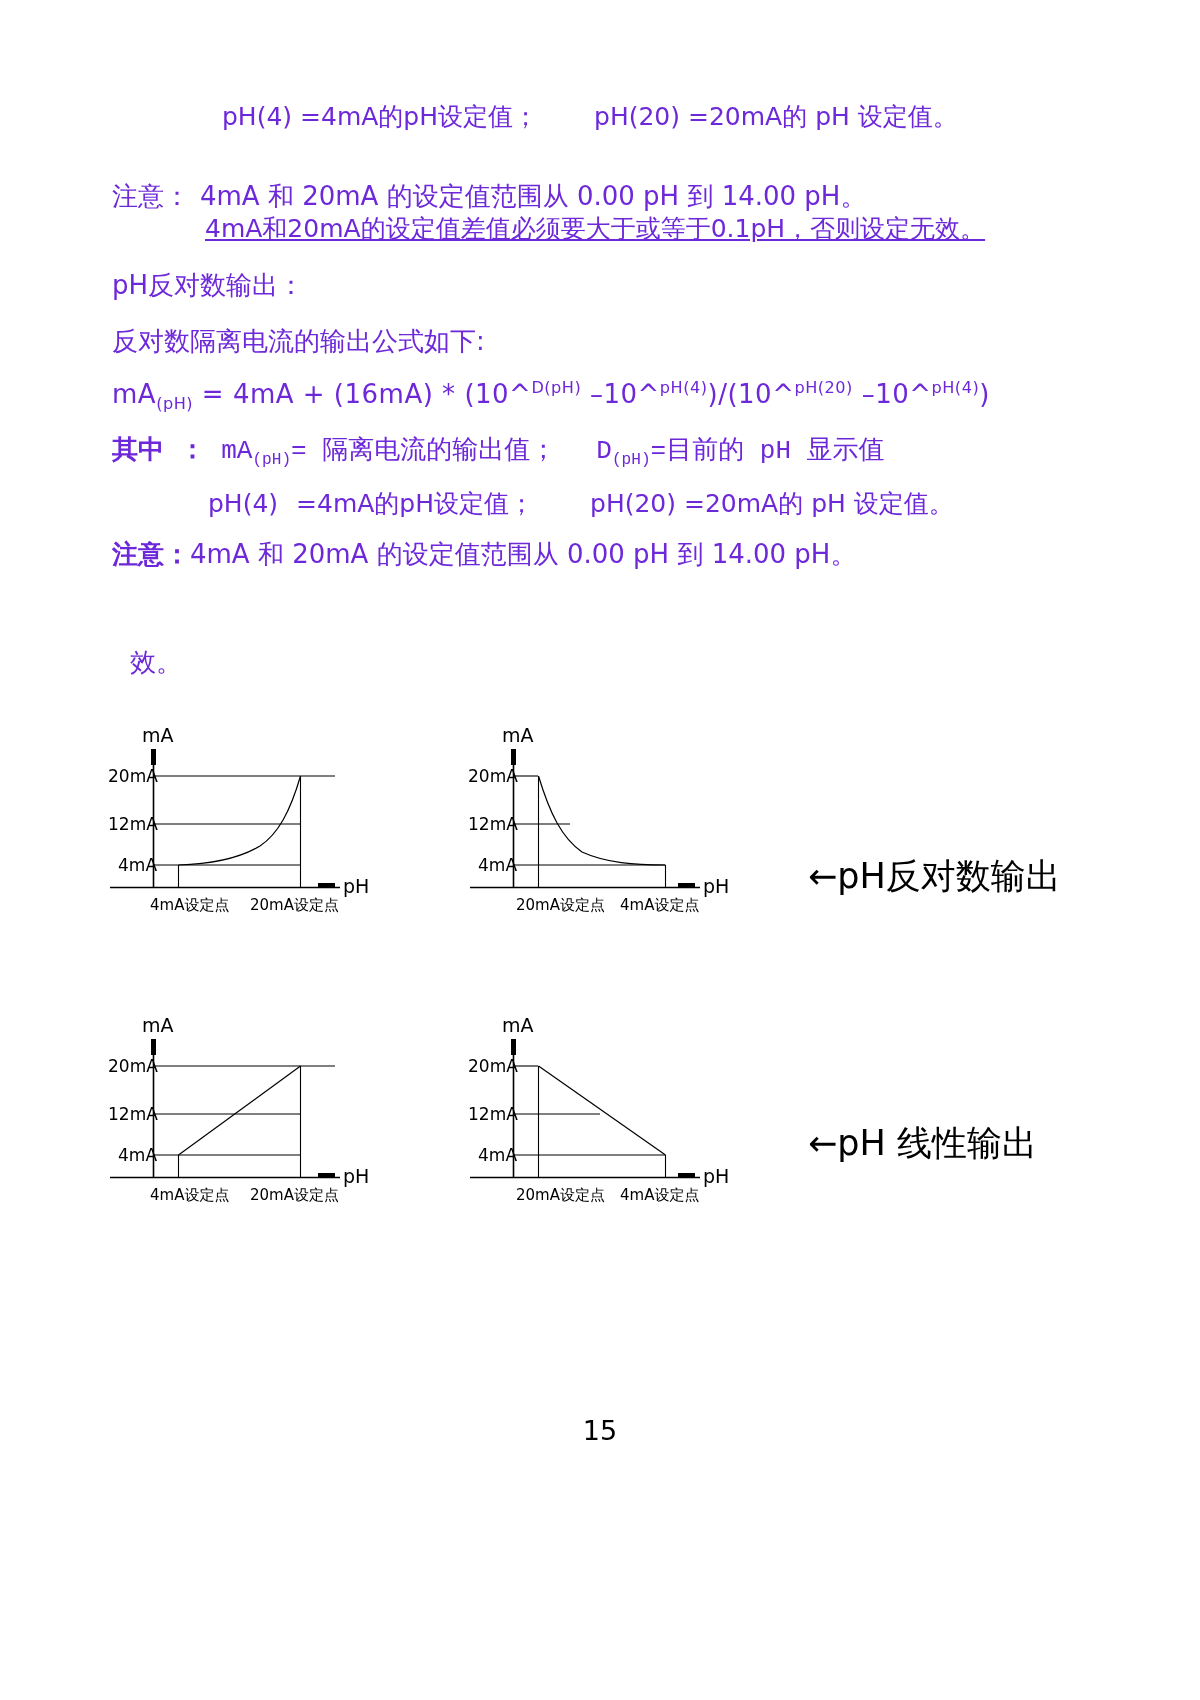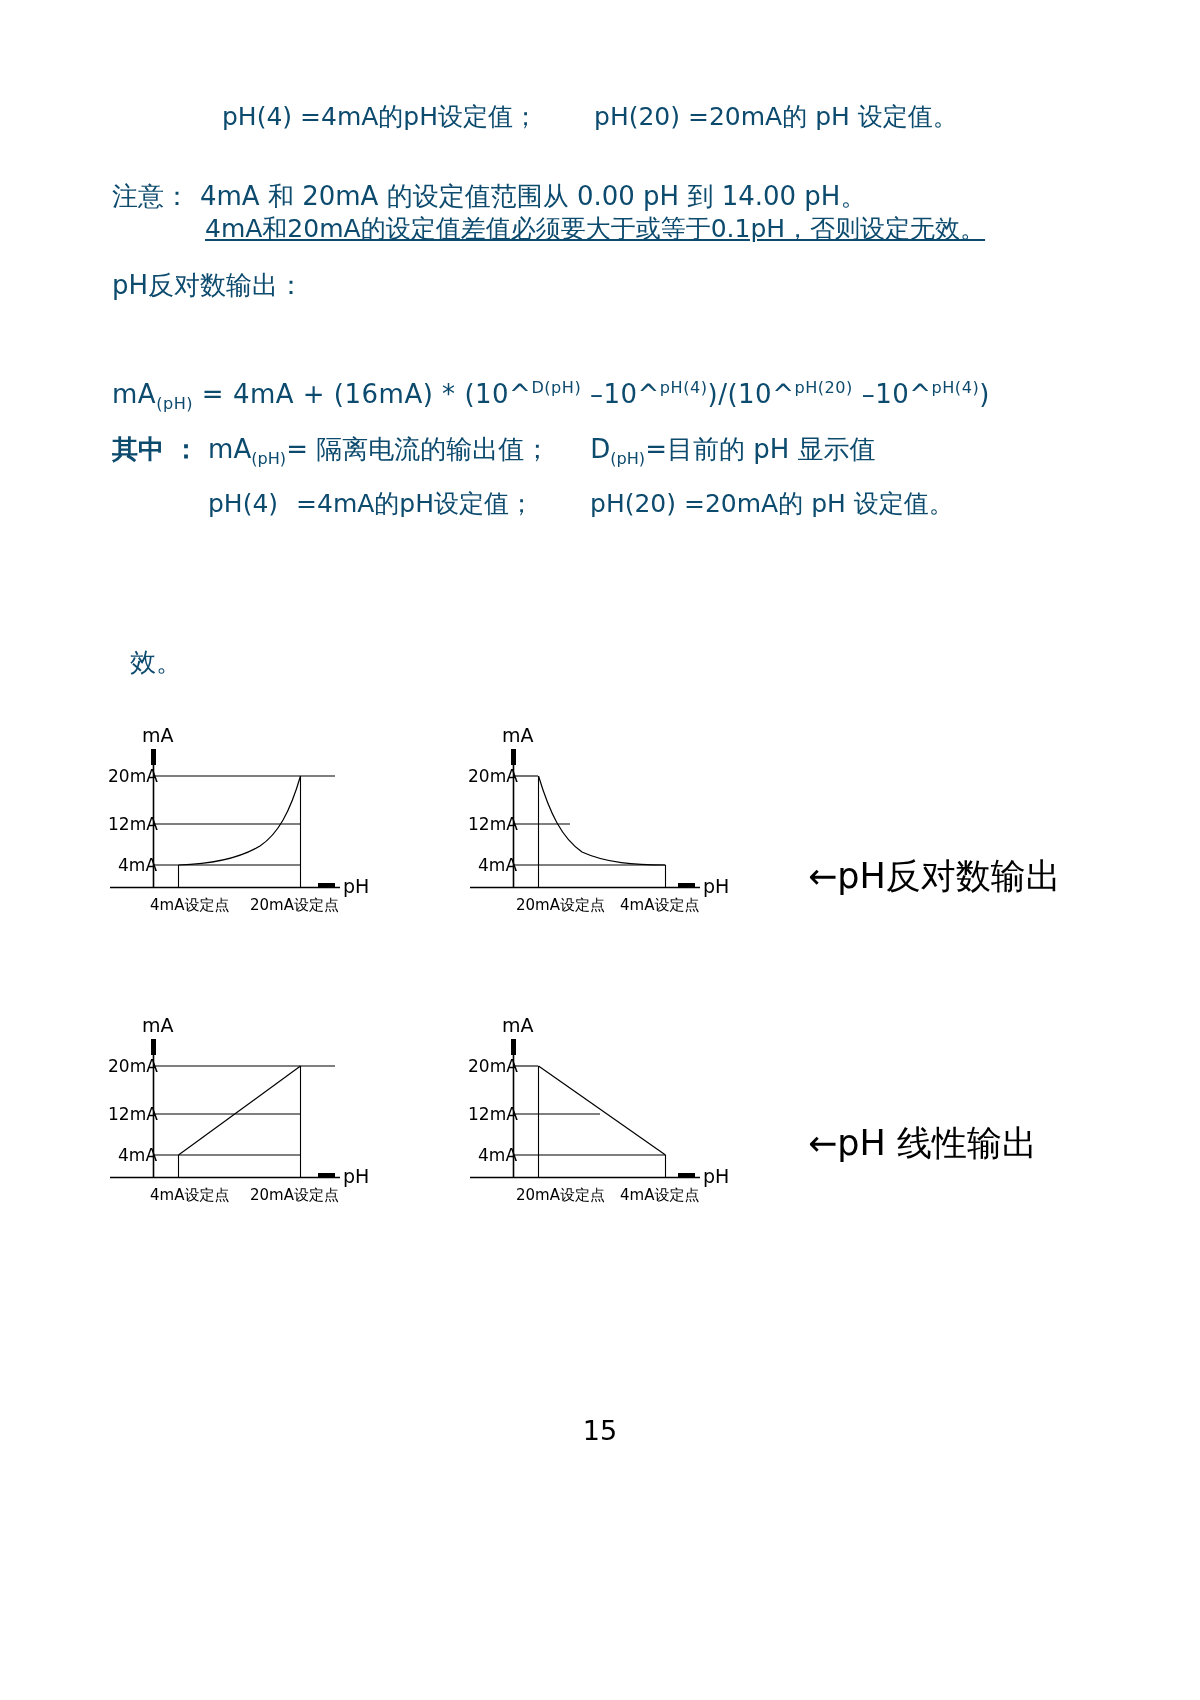--- a/index.html
+++ b/index.html
@@ -7,36 +7,36 @@
     width:1200px; height:1700px;
     background:#ffffff;
     font-family:"DejaVu Sans", sans-serif;
     color:#000;
     position:relative;
     overflow:hidden;
   }
   .page { position:relative; width:1200px; height:1700px; }
 
   
-  .txt { position:absolute; white-space:nowrap; color:#0c4a6e; }
+  .txt { position:absolute; white-space:nowrap; color:#6d28d9; }
   .cn  { font-family:"DejaVu Sans", sans-serif; }
   .b   { font-weight:bold; }
   .sub { font-size:0.62em; vertical-align:sub; }
   .sup { font-size:0.62em; vertical-align:super; }
   .sp1 { display:inline-block; width:10px; }
   .sp3 { display:inline-block; width:40px; }
   .sp4 { display:inline-block; width:56px; }
 
   .line1 { left:222px;  top:100px;  font-size:25px; }
   .line2 { left:112px;  top:155px;  font-size:26px;margin-top:24px; }
   .line3 { left:205px;  top:212px;  font-size:25px;text-decoration:underline; }
   .line4 { left:112px;  top:268px;  font-size:26px; }
   .line5 { left:112px;  top:324px;  font-size:26px; }
   .line6 { left:112px;  top:378px;  font-size:26px; letter-spacing:0.5px; }
-  .line7 { left:112px;  top:432px;  font-size:26px; }
+  .line7 { left:112px;  top:432px;  font-size:26px;font-family:Liberation Mono, monospace; }
   .line8 { left:208px;  top:487px;  font-size:25px; }
   .line9 { left:112px;  top:537px;  font-size:26px; }
   .line10{ left:205px;  top:592px;  font-size:26px; }
   .line11{ left:130px;  top:645px;  font-size:26px; }
 
   .pagenum { position:absolute; left:0; top:1415px; width:1200px;
              text-align:center; font-size:27px; }
 
   
   .fig { position:absolute; }
@@ -63,33 +63,37 @@
   </div>
 
   <div class="txt line2 cn">
     <span>注意：</span><span class="sp1"></span><span>4mA  和  20mA  的设定值范围从  0.00  pH  到  14.00  pH。</span>
   </div>
 
   <div class="txt line3 cn">4mA和20mA的设定值差值必须要大于或等于0.1pH，否则设定无效。</div>
 
   <div class="txt line4 cn">pH反对数输出：</div>
 
+  <div class="txt line5 cn">反对数隔离电流的输出公式如下:</div>
 
   <div class="txt line6">
     <span>mA</span><span class="sub">(pH)</span><span> = </span><span>4mA</span><span> + </span><span>(16mA)</span><span> * </span><span>(10^</span><span class="sup">D(pH)</span><span> –10^</span><span class="sup">pH(4)</span><span>)/(10^</span><span class="sup">pH(20)</span><span> –10^</span><span class="sup">pH(4)</span><span>)</span>
   </div>
 
   <div class="txt line7 cn">
     <span class="b">其中 ： </span><span>mA</span><span class="sub">(pH)</span><span>= 隔离电流的输出值；</span><span class="sp3"></span><span>D</span><span class="sub">(pH)</span><span>=目前的  pH  显示值</span>
   </div>
 
   <div class="txt line8 cn">
     <span>pH(4)</span><span class="sp1"></span><span> =4mA的pH设定值；</span><span class="sp4"></span><span>pH(20)</span><span> =20mA的  pH  设定值。</span>
   </div>
 
+  <div class="txt line9 cn">
+    <span class="b">注意：</span><span>4mA  和  20mA  的设定值范围从  0.00  pH  到  14.00  pH。</span>
+  </div>
 
   <div class="txt line11 cn">效。</div>
 
   <div class="fig f1">
     <svg width="300" height="210" viewBox="0 0 300 210">
 
       <text x="42" y="22" font-size="19">mA</text>
 
       <rect x="51" y="29" width="5" height="16" fill="#000"></rect>
 

